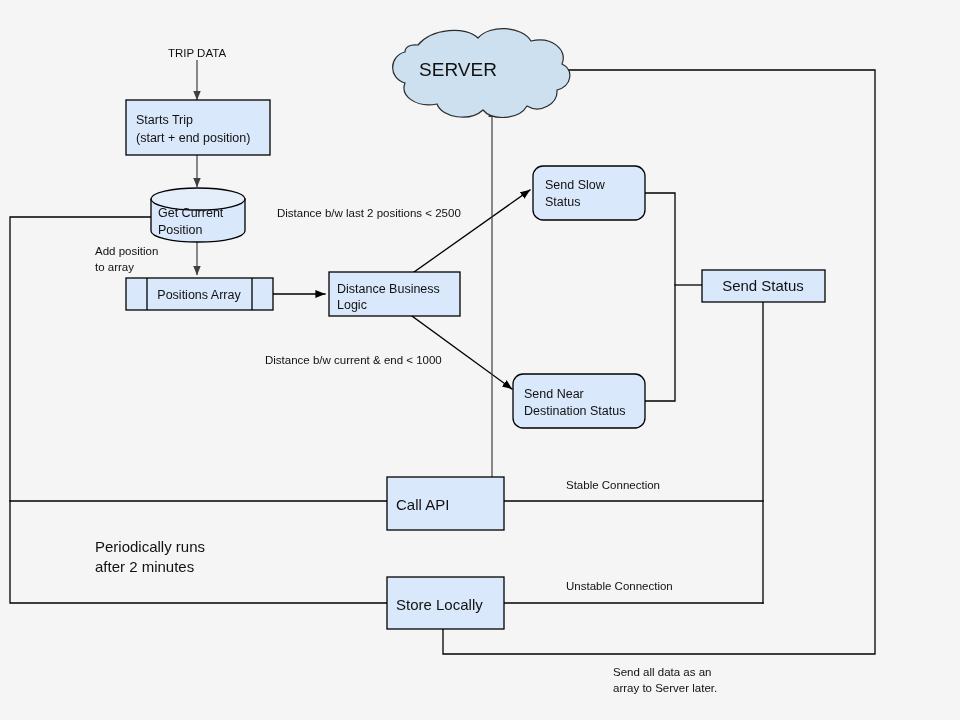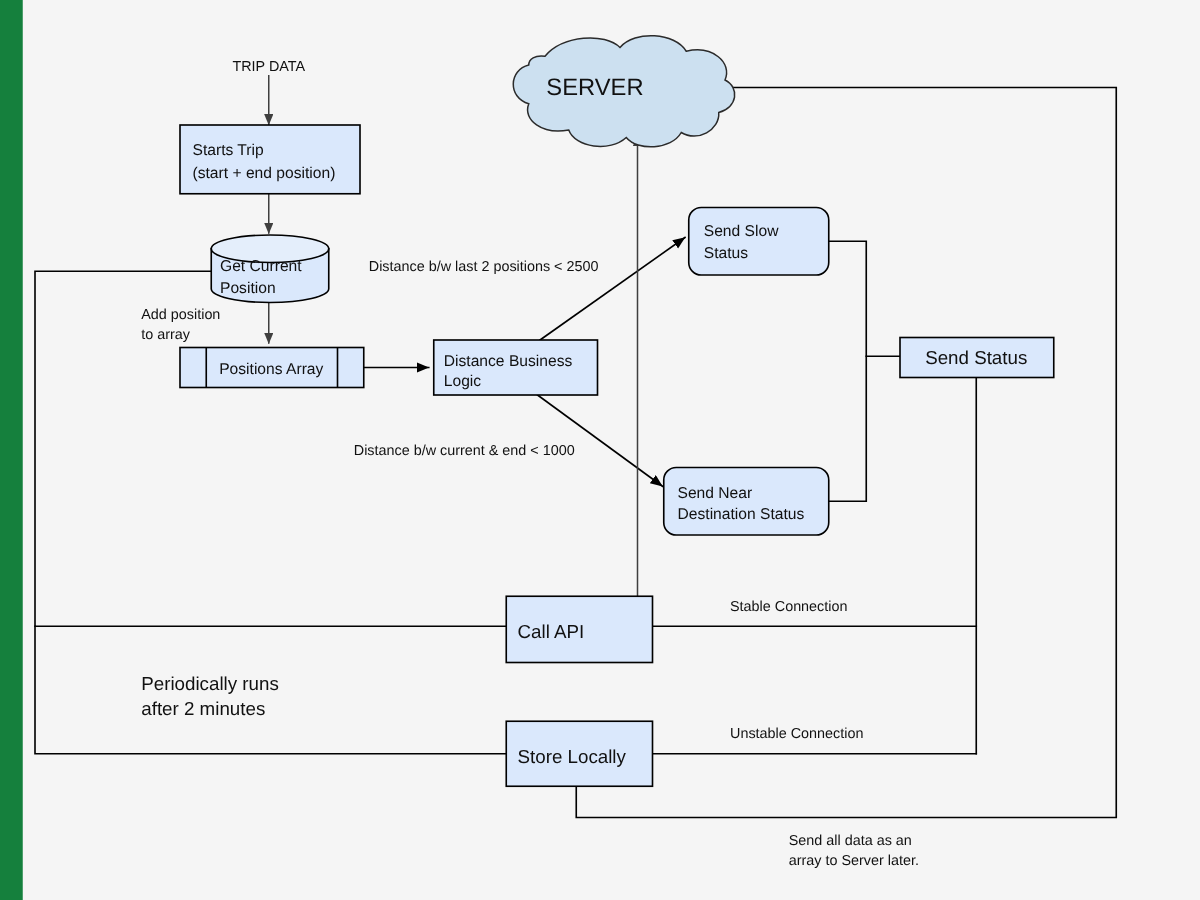--- a/index.html
+++ b/index.html
@@ -11,22 +11,21 @@
   body {
     width: 960px;
     height: 720px;
     overflow: hidden;
     font-family: "Liberation Sans", sans-serif;
   }
   #diagram-root {
     position: relative;
     width: 913px;
     height: 720px;
-    background: #15803d;
-    padding-left: 18px;
+    background: #a21caf;
   }
   svg#flow-svg {
     display: block;
     width: 960px;
     height: 720px;
   }
   .node-shape {
     fill: #dae8fc;
     stroke: #000000;
     stroke-width: 1.3;

